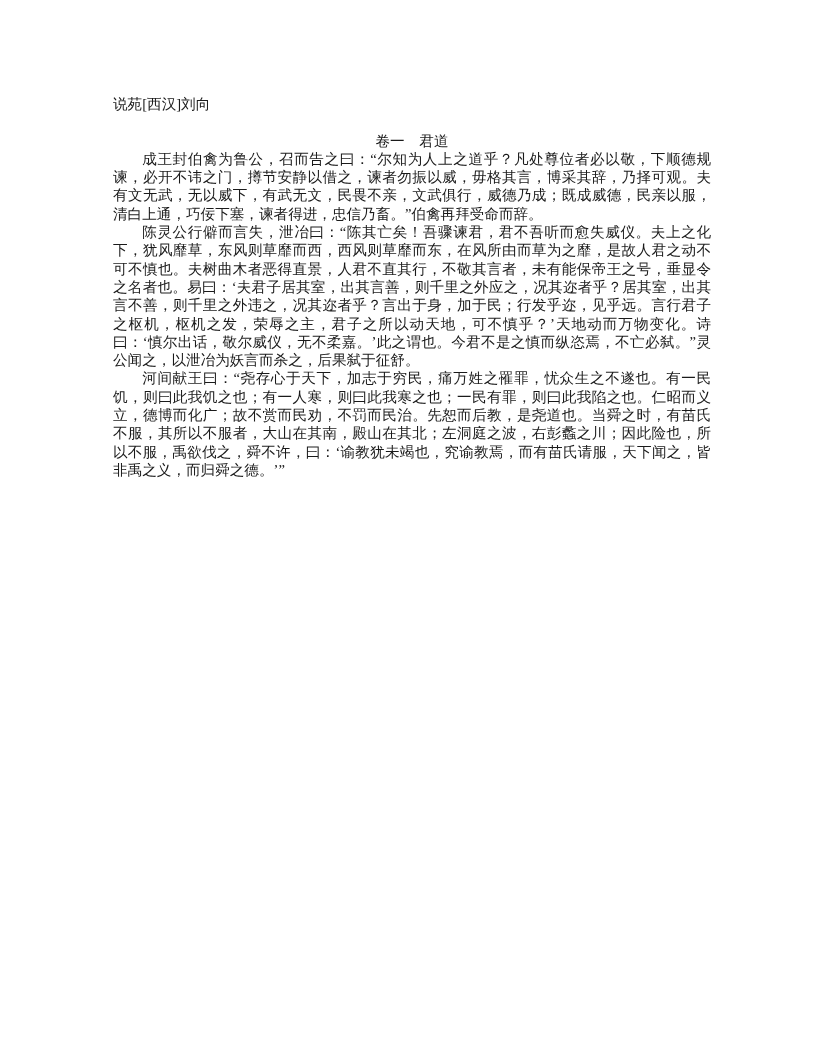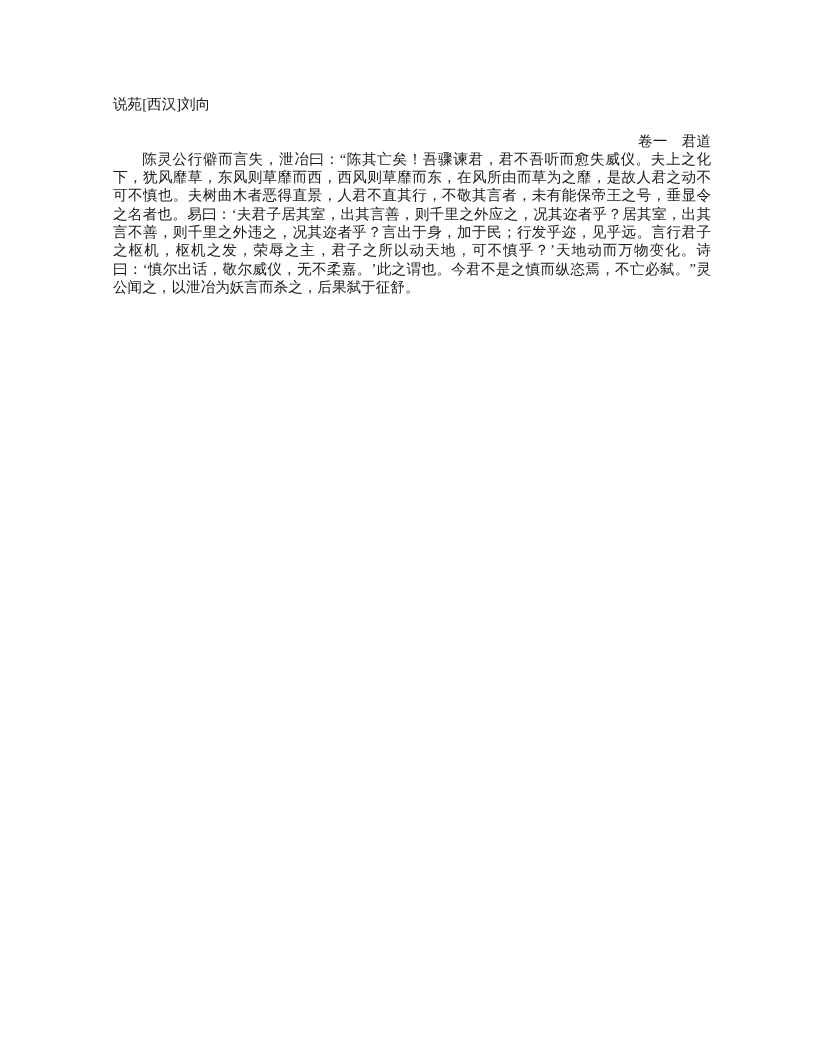--- a/index.html
+++ b/index.html
@@ -23,31 +23,33 @@
     padding: 0;
     font-size: 14.6px;
     line-height: 18.3px;
     letter-spacing: 0;
   }
   .doc-title {
     margin-bottom: 18.3px !important;
     text-align: left;
   }
   .chapter-heading {
-    text-align: right;
+    text-align: center;
   }
   .para {
     text-indent: 2em;
     text-align: justify;
     text-justify: inter-ideograph;
     word-break: break-all;
   }
 </style>
 </head>
 <body>
 
 <div class="page">
   <div class="content">
     <p class="doc-title"><span>说苑[西汉]刘向</span></p>
     <p class="chapter-heading"><span>卷一　君道</span></p>
+    <p class="para">成王封伯禽为鲁公，召而告之曰：“尔知为人上之道乎？凡处尊位者必以敬，下顺德规谏，必开不讳之门，撙节安静以借之，谏者勿振以威，毋格其言，博采其辞，乃择可观。夫有文无武，无以威下，有武无文，民畏不亲，文武俱行，威德乃成；既成威德，民亲以服，清白上通，巧佞下塞，谏者得进，忠信乃畜。”伯禽再拜受命而辞。</p>
     <p class="para">陈灵公行僻而言失，泄冶曰：“陈其亡矣！吾骤谏君，君不吾听而愈失威仪。夫上之化下，犹风靡草，东风则草靡而西，西风则草靡而东，在风所由而草为之靡，是故人君之动不可不慎也。夫树曲木者恶得直景，人君不直其行，不敬其言者，未有能保帝王之号，垂显令之名者也。易曰：‘夫君子居其室，出其言善，则千里之外应之，况其迩者乎？居其室，出其言不善，则千里之外违之，况其迩者乎？言出于身，加于民；行发乎迩，见乎远。言行君子之枢机，枢机之发，荣辱之主，君子之所以动天地，可不慎乎？’天地动而万物变化。诗曰：‘慎尔出话，敬尔威仪，无不柔嘉。’此之谓也。今君不是之慎而纵恣焉，不亡必弑。”灵公闻之，以泄冶为妖言而杀之，后果弑于征舒。</p>
+    <p class="para">河间献王曰：“尧存心于天下，加志于穷民，痛万姓之罹罪，忧众生之不遂也。有一民饥，则曰此我饥之也；有一人寒，则曰此我寒之也；一民有罪，则曰此我陷之也。仁昭而义立，德博而化广；故不赏而民劝，不罚而民治。先恕而后教，是尧道也。当舜之时，有苗氏不服，其所以不服者，大山在其南，殿山在其北；左洞庭之波，右彭蠡之川；因此险也，所以不服，禹欲伐之，舜不许，曰：‘谕教犹未竭也，究谕教焉，而有苗氏请服，天下闻之，皆非禹之义，而归舜之德。’”</p>
   </div>
 </div>
 
 </body></html>

